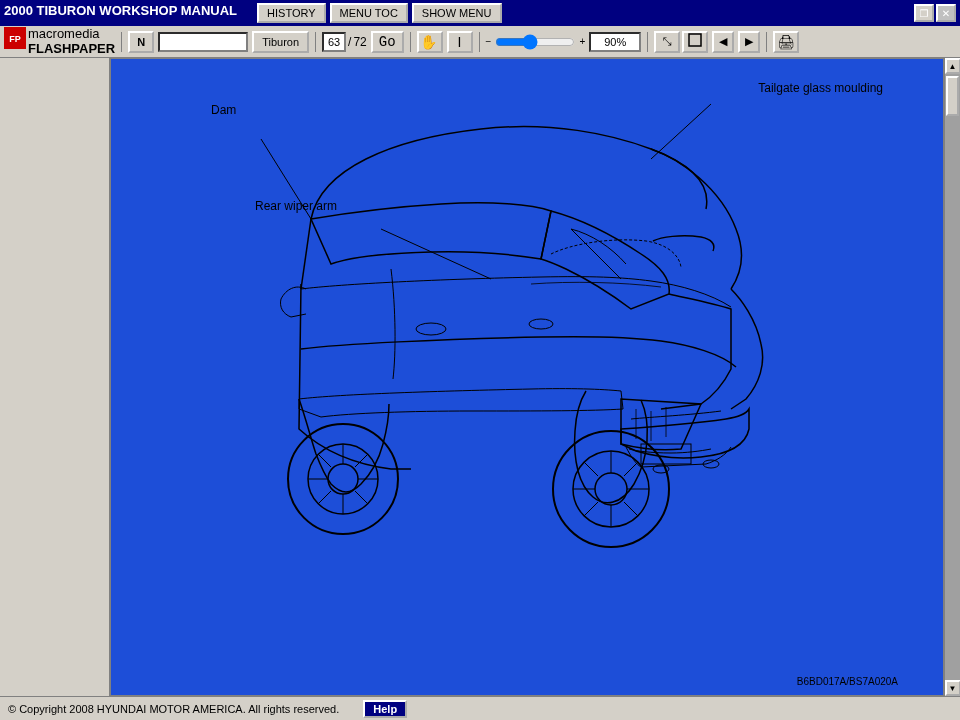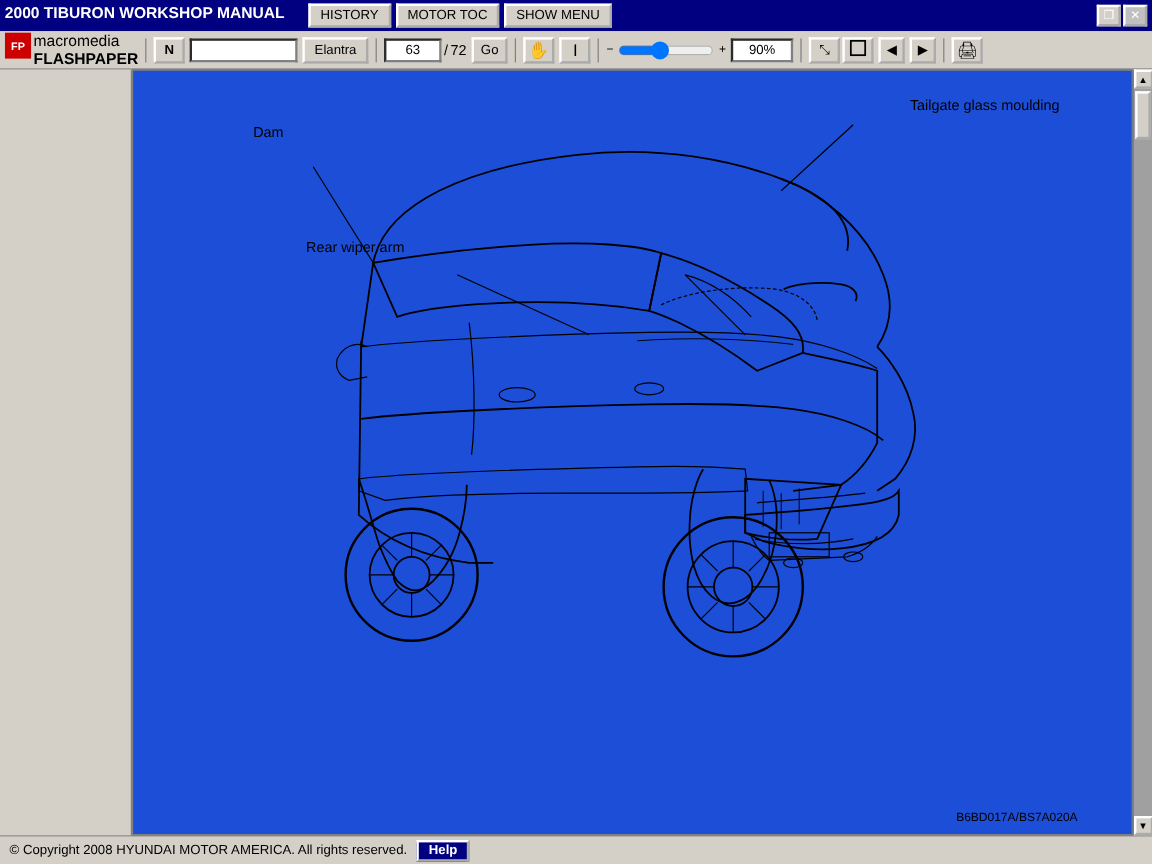--- a/index.html
+++ b/index.html
@@ -39,26 +39,26 @@
     .search-input {
       width: 90px; height: 20px; border: 2px inset #808080;
       background: white; padding: 0 2px; font-size: 11px;
     }
     .search-btn {
       background: #d4d0c8; border: 2px outset #fff;
       padding: 1px 8px; height: 22px; cursor: pointer; font-size: 11px;
     }
     .page-display { display: flex; align-items: center; gap: 2px; font-size: 12px; }
     .page-input {
-      width: 48px; height: 20px; border: 2px inset #808080;
+      width: 24px; height: 20px; border: 2px inset #808080;
       background: white; text-align: center; font-size: 11px;
     }
     .go-btn {
       background: #d4d0c8; border: 2px outset #fff;
-      padding: 1px 6px; height: 22px; cursor: pointer; font-size: 11px;
+      padding: 1px 6px; height: 22px; cursor: pointer; font-size: 14px; font-family: Liberation Mono, monospace;
     }
     .tool-icon-btn {
       background: #d4d0c8; border: 2px outset #fff;
       width: 26px; height: 22px; display: flex; align-items: center;
       justify-content: center; cursor: pointer;
     }
     .zoom-slider-container { display: flex; align-items: center; gap: 4px; }
     .zoom-slider { width: 80px; height: 16px; cursor: pointer; }
     .zoom-display {
       width: 52px; height: 20px; border: 2px inset #808080;
@@ -125,41 +125,41 @@
       background: #d4d0c8; border: 2px outset #fff;
     }
 
     
     .status-bar {
       height: 24px; background: #d4d0c8; border-top: 1px solid #808080;
       display: flex; align-items: center; justify-content: space-between;
       padding: 0 8px;
     }
     .status-left { font-size: 11px; color: #000; font-weight: bold; }
-    .status-right { display: flex; align-items: center; gap: 8px; font-size: 11px; color: #000; }
+    .status-right { display: flex; align-items: center; gap: 24px; font-size: 11px; color: #000; }
     .help-btn {
       background: #000080; color: white; border: 2px outset #fff;
       padding: 1px 8px; font-size: 11px; cursor: pointer; font-weight: bold;
     }
 
     
     .car-svg { position: absolute; top: 40px; left: 20px; }
 
     
     .connector-svg { position: absolute; top: 0; left: 0; width: 100%; height: 100%; pointer-events: none; }
   </style>
 </head>
 <body>
 
 <div class="title-bar">
   <div class="title-bar-left">
     <span class="title-bar-title">2000  TIBURON WORKSHOP MANUAL</span>
     <div class="title-bar-buttons">
       <button class="title-btn">HISTORY</button>
-      <button class="title-btn">MOTOR TOC</button>
+      <button class="title-btn">MENU TOC</button>
       <button class="title-btn">SHOW MENU</button>
     </div>
   </div>
   <div class="title-bar-winbtns">
     <div class="win-btn">
       <span>❐</span>
     </div>
     <div class="win-btn" style="background:#c0c0c0;">
       <span>✕</span>
     </div>
@@ -177,21 +177,21 @@
       <div>macromedia</div>
       <div style="font-weight:bold;">FLASHPAPER</div>
     </div>
   </div>
 
   <div class="separator"></div>
 
   <div class="nav-btn">N</div>
 
   <input class="search-input" type="text" value="" style="">
-  <button class="search-btn">Elantra</button>
+  <button class="search-btn">Tiburon</button>
 
   <div class="separator"></div>
 
   <div class="page-display">
     <input class="page-input" type="text" value="63" style="">
     <span>/</span>
     <span>72</span>
   </div>
   <button class="go-btn">Go</button>
 

